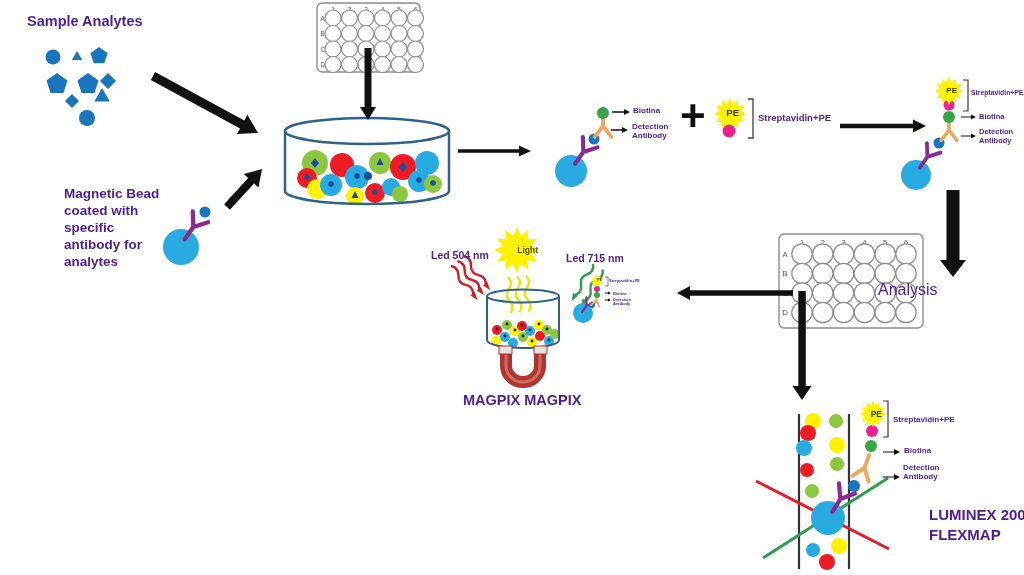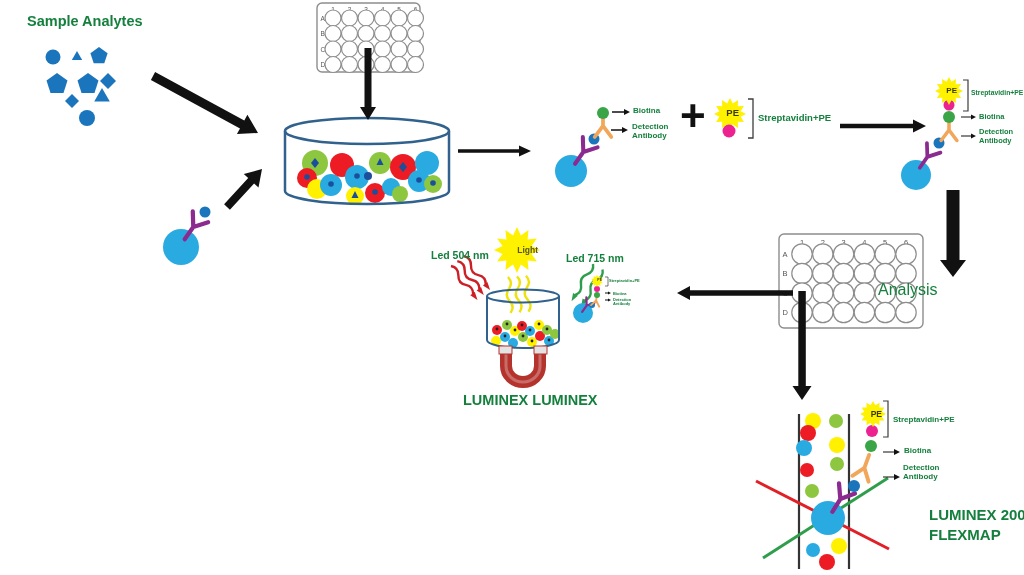--- a/index.html
+++ b/index.html
@@ -1,19 +1,19 @@
 <!DOCTYPE html>
 <html><head>
 <meta charset="utf-8">
 <style>
   html,body{margin:0;padding:0;background:#fff;}
   #stage{position:relative;width:1024px;height:575px;background:#ffffff;overflow:hidden;
          font-family:"Liberation Sans",sans-serif;}
   #gfx{position:absolute;left:0;top:0;z-index:1;}
-  .lbl{position:absolute;z-index:2;color:#15803d;line-height:1.25;}
+  .lbl{position:absolute;z-index:2;color:#4c1d95;line-height:1.25;}
   .b{font-weight:bold;}
   .ctr{text-align:right;}
 </style>
 </head>
 <body>
 
 <div id="stage">
 
   <svg id="gfx" width="1024" height="575" viewBox="0 0 1024 575">
     <defs>
@@ -290,41 +290,42 @@
         <polygon points="961.0,136.6 971.0,136.6 971.0,138.5 976.0,136.0 971.0,133.5 971.0,135.4 961.0,135.4" fill="#111111"></polygon>
         <polygon points="883.0,452.6 894.0,452.6 894.0,455.0 900.0,452.0 894.0,449.0 894.0,451.4 883.0,451.4" fill="#111111"></polygon>
         <polygon points="883.0,477.6 894.0,477.6 894.0,480.0 900.0,477.0 894.0,474.0 894.0,476.4 883.0,476.4" fill="#111111"></polygon>
         <polygon points="605.0,293.4 608.0,293.4 608.0,294.5 611.0,293.0 608.0,291.5 608.0,292.6 605.0,292.6" fill="#111111"></polygon>
         <polygon points="605.0,300.4 608.0,300.4 608.0,301.5 611.0,300.0 608.0,298.5 608.0,299.6 605.0,299.6" fill="#111111"></polygon>
       </g>
   </svg>
 
   <div class="lbl" style="left:27px;top:12px;font-size:14.5px;font-weight:600;white-space:nowrap">Sample Analytes</div>
 
+  <div class="lbl" style="left:64px;top:186px;width:102px;font-size:13.5px;font-weight:600">Magnetic Bead coated with specific antibody for analytes</div>
 
 
   <div class="lbl b" style="left:633px;top:106px;font-size:8px;white-space:nowrap">Biotina</div>
   <div class="lbl b" style="left:632px;top:122px;width:44px;font-size:8px;line-height:1.15">Detection Antibody</div>
 
   <div class="lbl" style="left:680px;top:88px;font-size:44px;font-weight:900;color:#111">+</div>
 
   <div class="lbl b ctr" style="left:721px;top:107px;width:18px;font-size:9.5px;color:#3a3a00">PE</div>
   <div class="lbl b" style="left:758px;top:112px;font-size:9.5px;white-space:nowrap">Streptavidin+PE</div>
 
   <div class="lbl b ctr" style="left:941px;top:86px;width:16px;font-size:8px;color:#3a3a00">PE</div>
   <div class="lbl b" style="left:971px;top:89px;font-size:6.8px;white-space:nowrap">Streptavidin+PE</div>
   <div class="lbl b" style="left:979px;top:112px;font-size:7.5px;white-space:nowrap">Biotina</div>
   <div class="lbl b" style="left:979px;top:128px;width:42px;font-size:7.5px;line-height:1.15">Detection Antibody</div>
 
   <div class="lbl" style="left:878px;top:280px;font-size:16px;font-weight:400;white-space:nowrap">Analysis</div>
 
   <div class="lbl b" style="left:431px;top:249px;font-size:10.5px;white-space:nowrap">Led 504 nm</div>
   <div class="lbl ctr" style="left:496px;top:245px;width:42px;font-size:8.5px;color:#55552a;font-weight:600">Light</div>
   <div class="lbl b" style="left:566px;top:252px;font-size:10.5px;white-space:nowrap">Led 715 nm</div>
-  <div class="lbl" style="left:463px;top:391px;font-size:14.5px;font-weight:600;white-space:nowrap">LUMINEX LUMINEX</div>
+  <div class="lbl" style="left:463px;top:391px;font-size:14.5px;font-weight:600;white-space:nowrap">MAGPIX MAGPIX</div>
 
   <div class="lbl b ctr" style="left:593px;top:278px;width:9px;font-size:3.5px;color:#3a3a00">PE</div>
   <div class="lbl b" style="left:609px;top:278px;font-size:4px;white-space:nowrap">Streptavidin+PE</div>
   <div class="lbl b" style="left:613px;top:291px;font-size:4px;white-space:nowrap">Biotina</div>
   <div class="lbl b" style="left:613px;top:298px;width:22px;font-size:4px;line-height:1.1">Detection Antibody</div>
 
   <div class="lbl b ctr" style="left:864px;top:409px;width:18px;font-size:8.5px;color:#3a3a00">PE</div>
   <div class="lbl b" style="left:893px;top:415px;font-size:8px;white-space:nowrap">Streptavidin+PE</div>
   <div class="lbl b" style="left:904px;top:446px;font-size:8px;white-space:nowrap">Biotina</div>
   <div class="lbl b" style="left:903px;top:463px;width:46px;font-size:8px;line-height:1.15">Detection Antibody</div>

